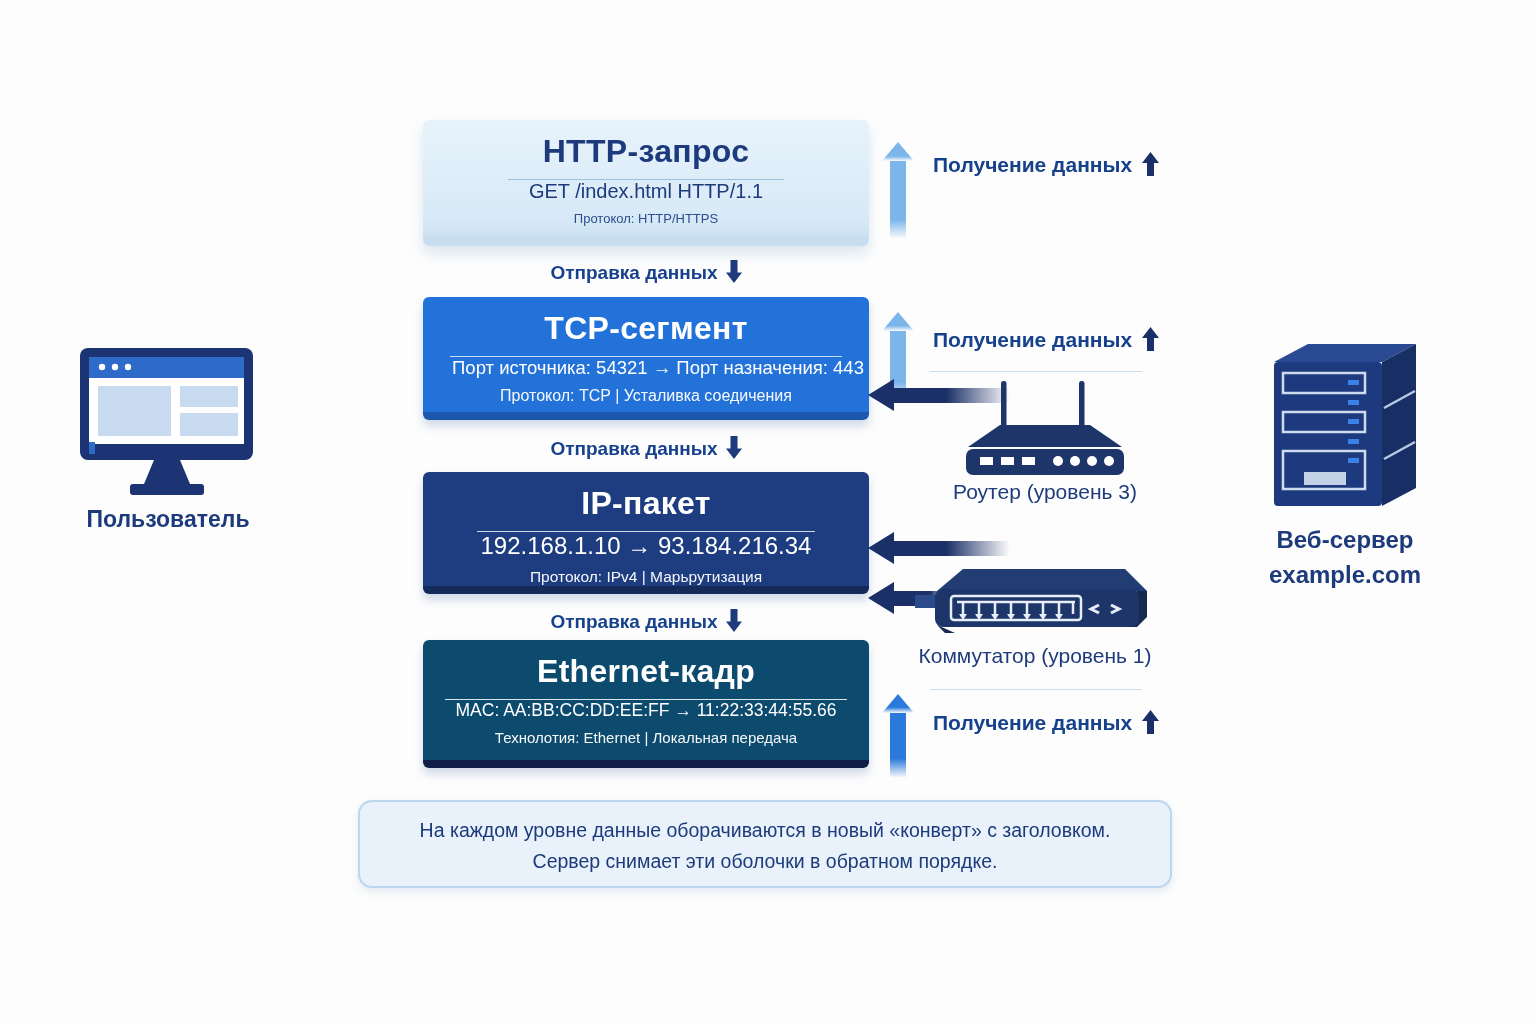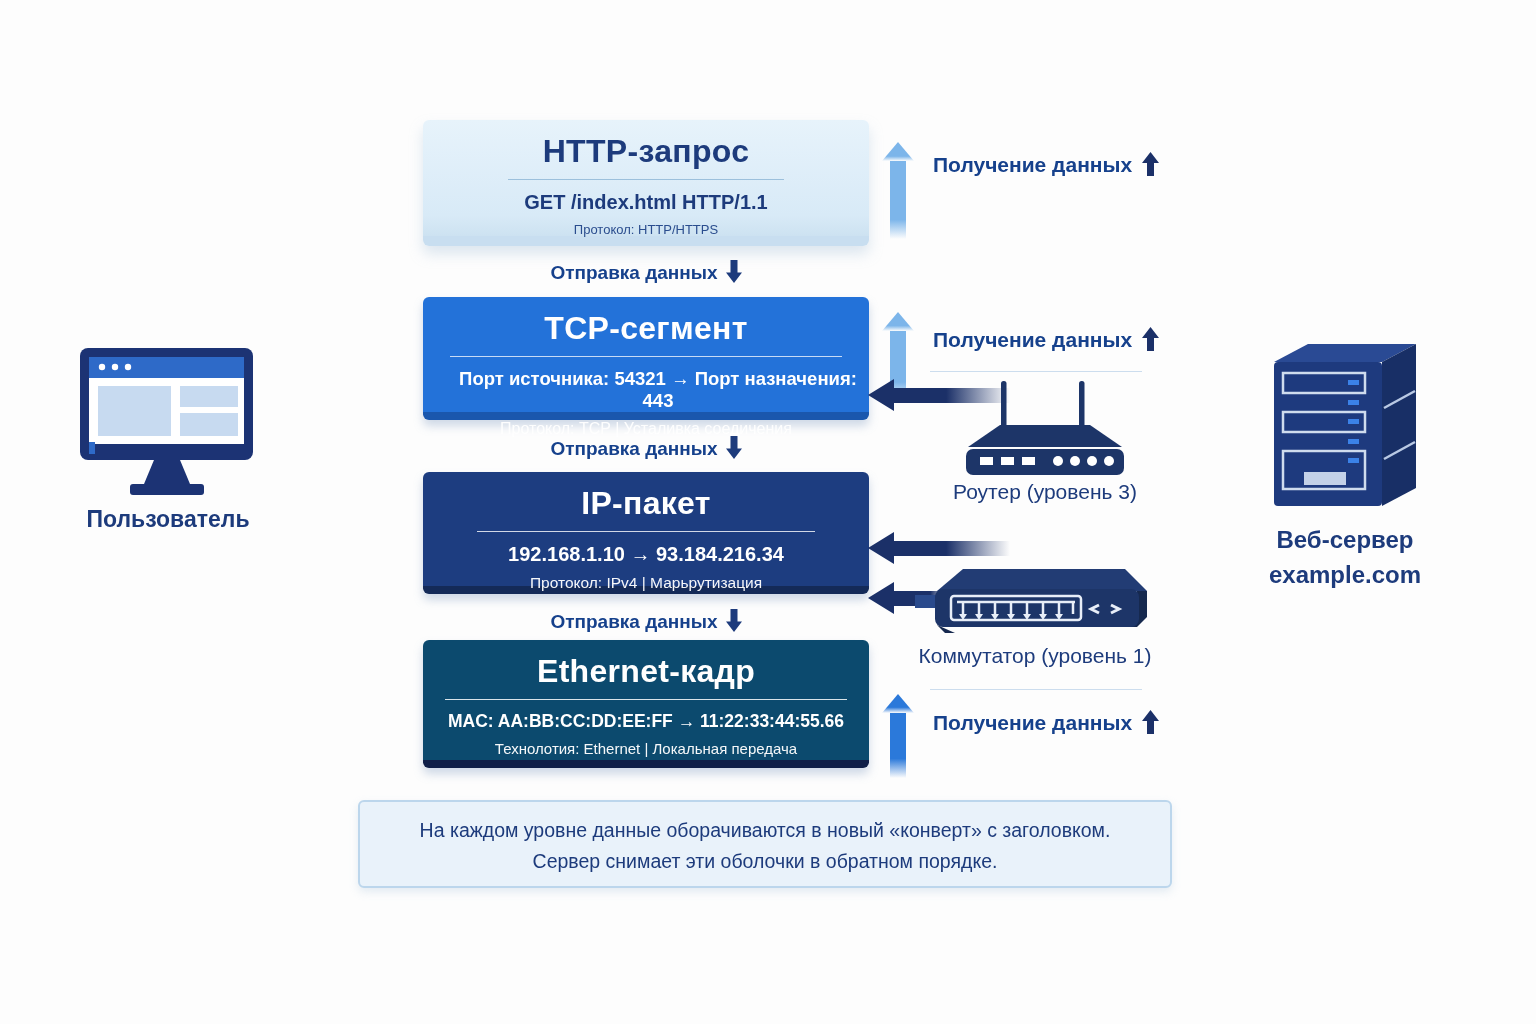--- a/index.html
+++ b/index.html
@@ -16,25 +16,25 @@
   .box-ip{top:472px;height:122px;background:#1d3d80;border-bottom:8px solid #142a58;
           box-shadow:0 6px 10px rgba(120,150,190,.35);color:#ffffff;}
   .box-eth{top:640px;height:128px;background:#0c4a6e;border-bottom:8px solid #101f48;
            box-shadow:0 6px 10px rgba(120,150,190,.35);color:#ffffff;}
   .box-title{font-size:32px;font-weight:bold;margin-top:13px;letter-spacing:.3px;}
   .box-div{height:1px;margin:9px auto 0 auto;}
   .box-http .box-div{width:62%;background:#9cc0dc;}
   .box-tcp .box-div{width:88%;background:rgba(255,255,255,.75);}
   .box-ip .box-div{width:76%;background:rgba(255,255,255,.8);}
   .box-eth .box-div{width:90%;background:rgba(255,255,255,.85);}
-  .l1{font-weight:bold;margin-top:11px;}
+  .l1{font-weight:normal;}
   .l2{margin-top:8px;opacity:.96;}
   .box-http .l1{font-size:20px;} .box-http .l2{font-size:13px;color:#24478a;}
   .box-tcp .l1{font-size:18.5px;padding-left:24px;} .box-tcp .l2{font-size:16px;}
-  .box-ip .l1{font-size:20px;} .box-ip .l2{font-size:15.5px;}
+  .box-ip .l1{font-size:24px;} .box-ip .l2{font-size:15.5px;}
   .box-eth .l1{font-size:17.5px;} .box-eth .l2{font-size:15px;}
 
   
   .send-row{position:absolute;left:423px;width:446px;text-align:center;color:#16418c;
             font-size:19px;font-weight:bold;}
   .send-row svg{vertical-align:-4px;margin-left:8px;}
   .recv-row{position:absolute;left:933px;color:#16418c;font-size:21px;font-weight:600;white-space:nowrap;}
   .recv-row svg{vertical-align:-4px;margin-left:10px;}
 
   .hdiv{position:absolute;left:930px;width:212px;height:1px;background:#ccddee;}
@@ -45,21 +45,21 @@
   .larrow-tail{position:absolute;height:15px;background:linear-gradient(to right,#1b3068 45%,rgba(27,48,104,0));}
   .larrow-tail.solid{background:linear-gradient(to right,#1b3068 70%,rgba(27,48,104,.15));}
 
   
   .dev-label{position:absolute;text-align:center;color:#1d3b7c;font-size:21px;white-space:nowrap;}
   .dev-label b{font-weight:normal;margin-top:48px;}
   .end-label{position:absolute;text-align:center;color:#1d3b7c;font-weight:bold;}
 
   
   .note{position:absolute;left:358px;top:800px;width:814px;height:88px;background:#e9f2fa;
-        border:2px solid #bcd6ec;border-radius:6px;box-sizing:border-box;text-align:center;
+        border:2px solid #bcd6ec;border-radius:14px;box-sizing:border-box;text-align:center;
         color:#1d3b7c;font-size:19.5px;font-weight:500;box-shadow:0 4px 8px rgba(170,195,220,.3);}
   .note .nl1{margin-top:17px;}
   .note .nl2{margin-top:8px;}
 </style>
 </head>
 <body>
 
 <div id="stage">
 
   <svg class="abs" style="left:78px;top:346px;" width="178" height="152" viewBox="0 0 178 152">

